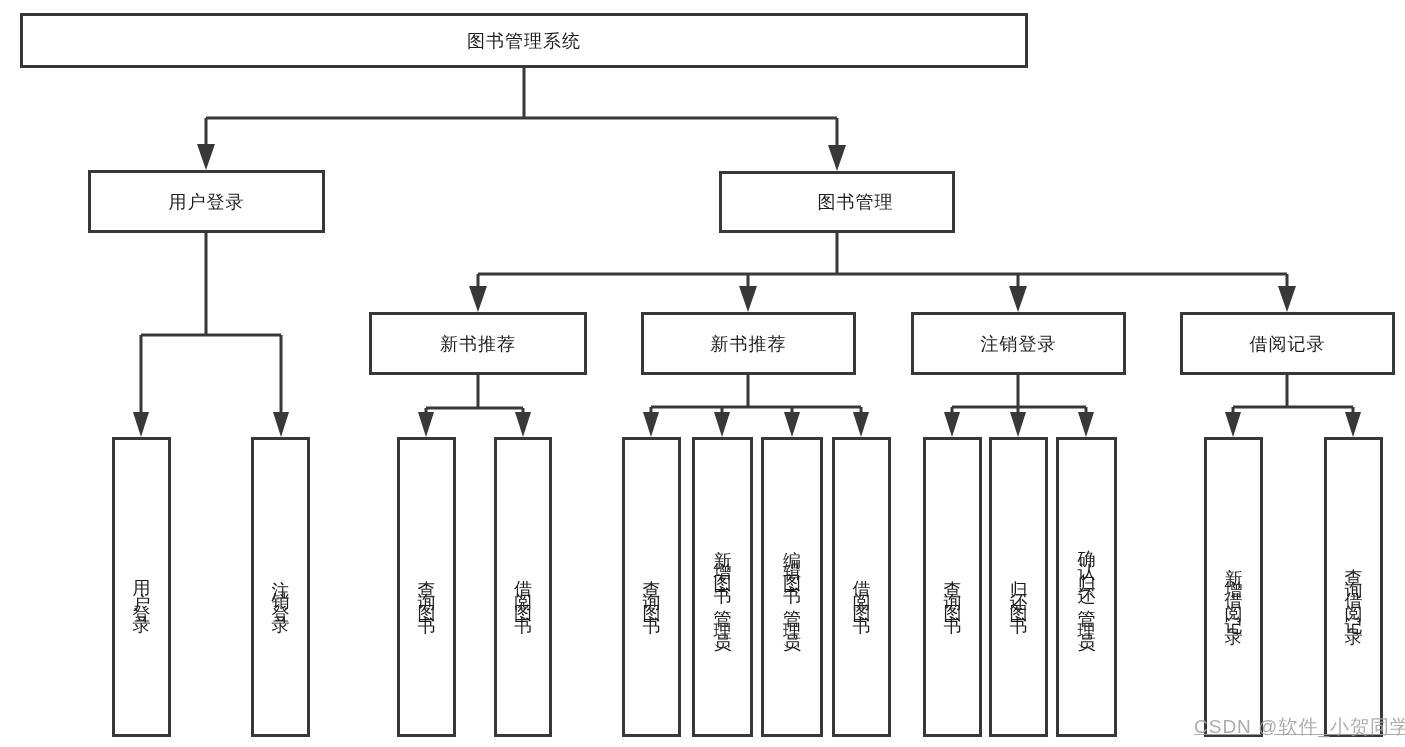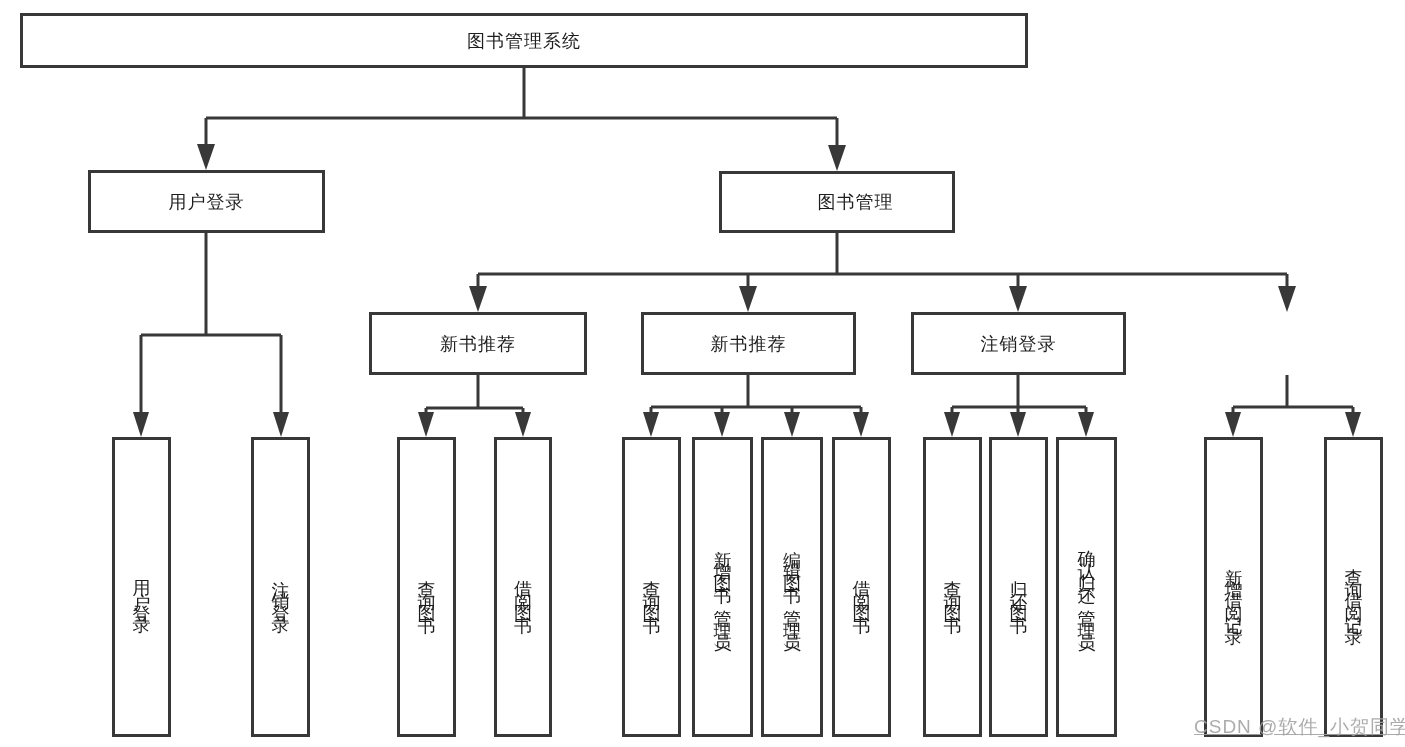--- a/index.html
+++ b/index.html
@@ -77,20 +77,21 @@
   </svg>
 
   <div class="box root">图书管理系统</div>
 
   <div class="box n-login">用户登录</div>
   <div class="box n-mgmt">图书管理</div>
 
   <div class="box n-rec">新书推荐</div>
   <div class="box n-bor">新书推荐</div>
   <div class="box n-cur">注销登录</div>
+  <div class="box n-hist">借阅记录</div>
 
   <div class="box v lf lf1">用户登录</div>
   <div class="box v lf lf2">注销登录</div>
 
   <div class="box v lf lf3">查询图书</div>
   <div class="box v lf lf4">借阅图书</div>
 
   <div class="box v lf lf5">查询图书</div>
   <div class="box v lf lf6">新增图书（管理员）</div>
   <div class="box v lf lf7">编辑图书（管理员）</div>

